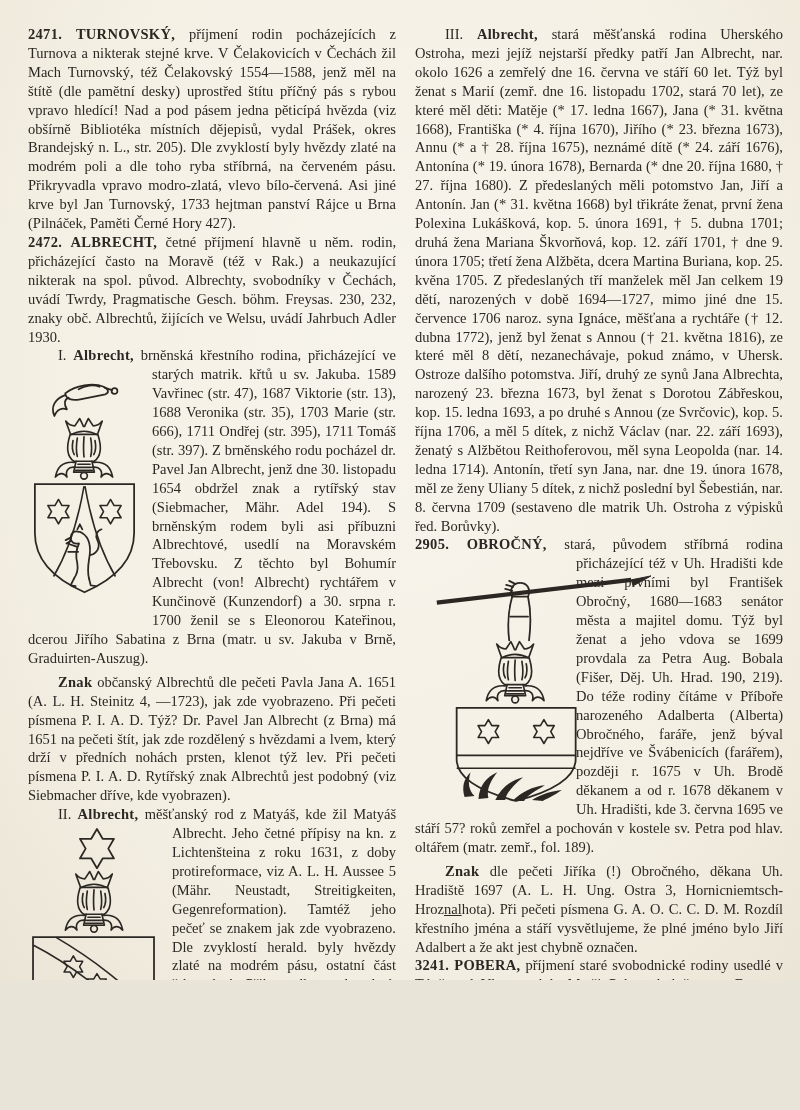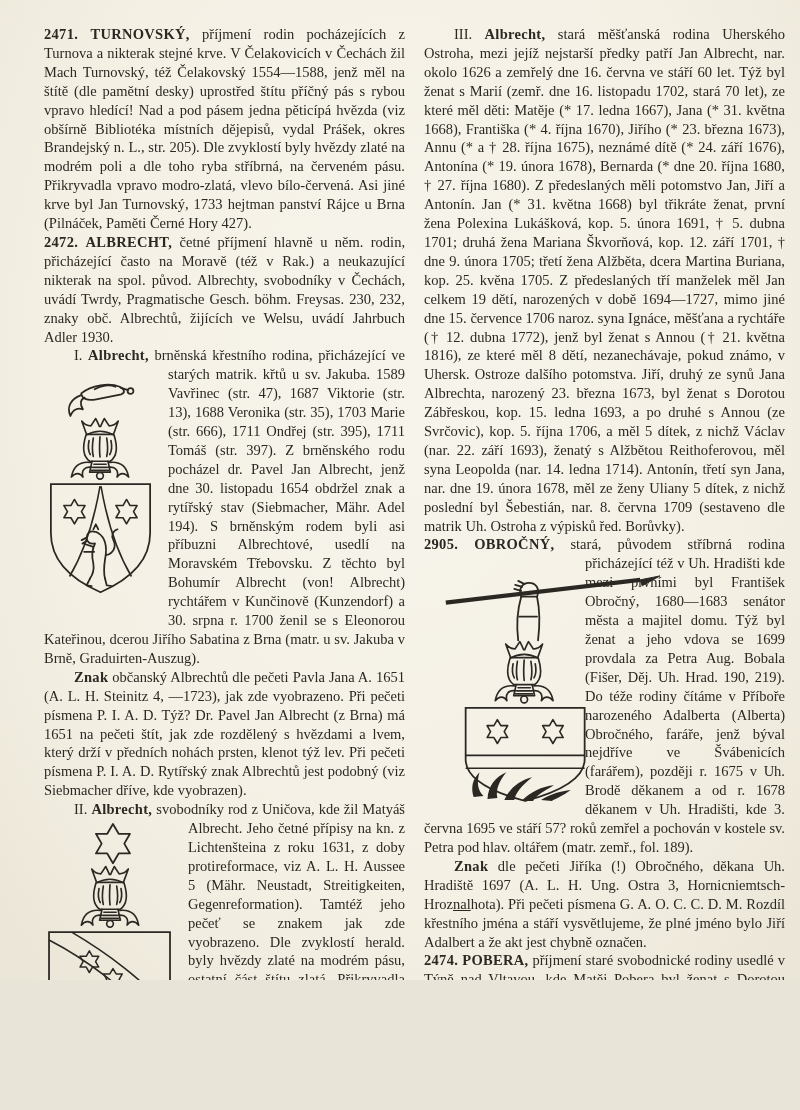--- a/index.html
+++ b/index.html
@@ -6,31 +6,31 @@
   html,body { width:800px; }
   body{
     font-family:"Liberation Serif","DejaVu Serif",serif;
     background:#e8e4d8;
   }
   .page{
     position:relative;
     width:800px; height:980px;
     background:radial-gradient(ellipse at 50% 38%, #f7f4ec 0%, #f4f0e4 62%, #eae5d6 100%);
     color:#2b2824;
-    padding:25px 15px 0 44px;
+    padding:25px 15px 0 28px;
     overflow:hidden;
     font-size:14.5px;
     line-height:18.9px;
   }
   .cols{ display:flex; gap:19px; }
   .col{ width:368px; }
   p{ text-align:justify; hyphens:auto; }
   .indent{ text-indent:30px; }
   .gap16{ }
-  .gap6{ }
+  .gap6{ margin-top:5px; }
   b.lead{ font-weight:bold; letter-spacing:.3px; }
   .u{ text-decoration:underline; }
   .fig{ float:left; margin:3px 11px 2px 0; }
   .fig svg{ display:block; }
   .fig-coa1{ width:113px; }
   .fig-coa2{ width:133px; }
   .fig-coa3{ width:150px; }
   .pagenum{
     position:absolute; top:1066px; left:0; width:780px;
     text-align:center; font-size:22px; letter-spacing:1px;
@@ -109,21 +109,21 @@
       </p>
 
       <p class="gap6 indent">
         <b class="lead">Znak</b>
         <span>občanský Albrechtů dle pečeti Pavla Jana A. 1651 (A. L. H. Steinitz 4, —1723), jak zde vyobrazeno. Při pečeti písmena P. I. A. D. Týž? Dr. Pavel Jan Albrecht (z Brna) má 1651 na pečeti štít, jak zde rozdělený s hvězdami a lvem, který drží v předních nohách prsten, klenot týž lev. Při pečeti písmena P. I. A. D. Rytířský znak Albrechtů jest podobný (viz Siebmacher dříve, kde vyobrazen).</span>
       </p>
 
       <p class="gap16 indent">
         <span>II.</span>
         <b class="lead">Albrecht,</b>
-        <span>svobodníky rod z Uničova, kde žil</span>
+        <span>měšťanský rod z Matyáš, kde žil</span>
         <span class="fig fig-coa2">
           <svg viewBox="0 0 135 245" width="133" height="241">
             <use href="#star6" transform="translate(70,22) scale(1.0)" fill="none" stroke="#2b2824" stroke-width="1.8" stroke-linejoin="round"></use>
             <use href="#helm" transform="translate(67,80) scale(0.62)" fill="none" stroke="#2b2824" stroke-width="2.7" stroke-linecap="round" stroke-linejoin="round"></use>
             <path d="M5,112 H128 V164 Q128,202 66.5,226 Q5,202 5,164 Z" fill="none" stroke="#2b2824" stroke-width="1.8"></path>
             <path d="M5,120 C40,138 88,172 120,212 M28,112 C62,132 104,162 128,194" fill="none" stroke="#2b2824" stroke-width="1.6"></path>
             <use href="#star6" transform="translate(46,142) scale(0.55)" fill="none" stroke="#2b2824" stroke-width="2.8" stroke-linejoin="round"></use>
             <use href="#star6" transform="translate(70,160) scale(0.55)" fill="none" stroke="#2b2824" stroke-width="2.8" stroke-linejoin="round"></use>
             <use href="#star6" transform="translate(93,179) scale(0.55)" fill="none" stroke="#2b2824" stroke-width="2.8" stroke-linejoin="round"></use>
           </svg>
@@ -174,21 +174,21 @@
         </span>
         <span>přicházející též v Uh. Hradišti kde mezi prvními byl František Obročný, 1680—1683 senátor města a majitel domu. Týž byl ženat a jeho vdova se 1699 provdala za Petra Aug. Bobala (Fišer, Děj. Uh. Hrad. 190, 219). Do téže rodiny čítáme v Příboře narozeného Adalberta (Alberta) Obročného, faráře, jenž býval nejdříve ve Švábenicích (farářem), později r. 1675 v Uh. Brodě děkanem a od r. 1678 děkanem v Uh. Hradišti, kde 3. června 1695 ve stáří 57? roků zemřel a pochován v kostele sv. Petra pod hlav. oltářem (matr. zemř., fol. 189).</span>
       </p>
 
       <p class="gap6 indent">
         <b class="lead">Znak</b>
         <span>dle pečeti Jiříka (!) Obročného, děkana Uh. Hradiště 1697 (A. L. H. Ung. Ostra 3, Hornicniemtsch-Hroz</span><span class="u">nal</span><span>hota). Při pečeti písmena G. A. O. C. C. D. M. Rozdíl křestního jména a stáří vysvětlujeme, že plné jméno bylo Jiří Adalbert a že akt jest chybně označen.</span>
       </p>
 
       <p class="gap16">
-        <b class="lead">2474.</b>
+        <b class="lead">3241.</b>
         <b class="lead">POBERA,</b>
         <span>příjmení staré svobodnické rodiny usedlé v Týně nad Vltavou, kde Matěj Pobera byl ženat s Dorotou (1641—1711) a měl syny Františka Stanislava (* 7. května 1683) a Pavla, jenž byl ženat po prvé s Annou Jelínkovou (kop. 9Z. února 1706) a po druhé s Terezií Kropáčkovou z Menšíkova. Tito měli děti: Petra (1718), ženatého s Terezií Steinerovou, Pavla (* 29. června 1721), Annu (* 11. ledna 1728, provdanou za Josefa Nikolaua). Vše dle rodo-</span>
       </p>
 
     </div>
   </div>
 
   <div class="pagenum">567</div>
 </div>
 

